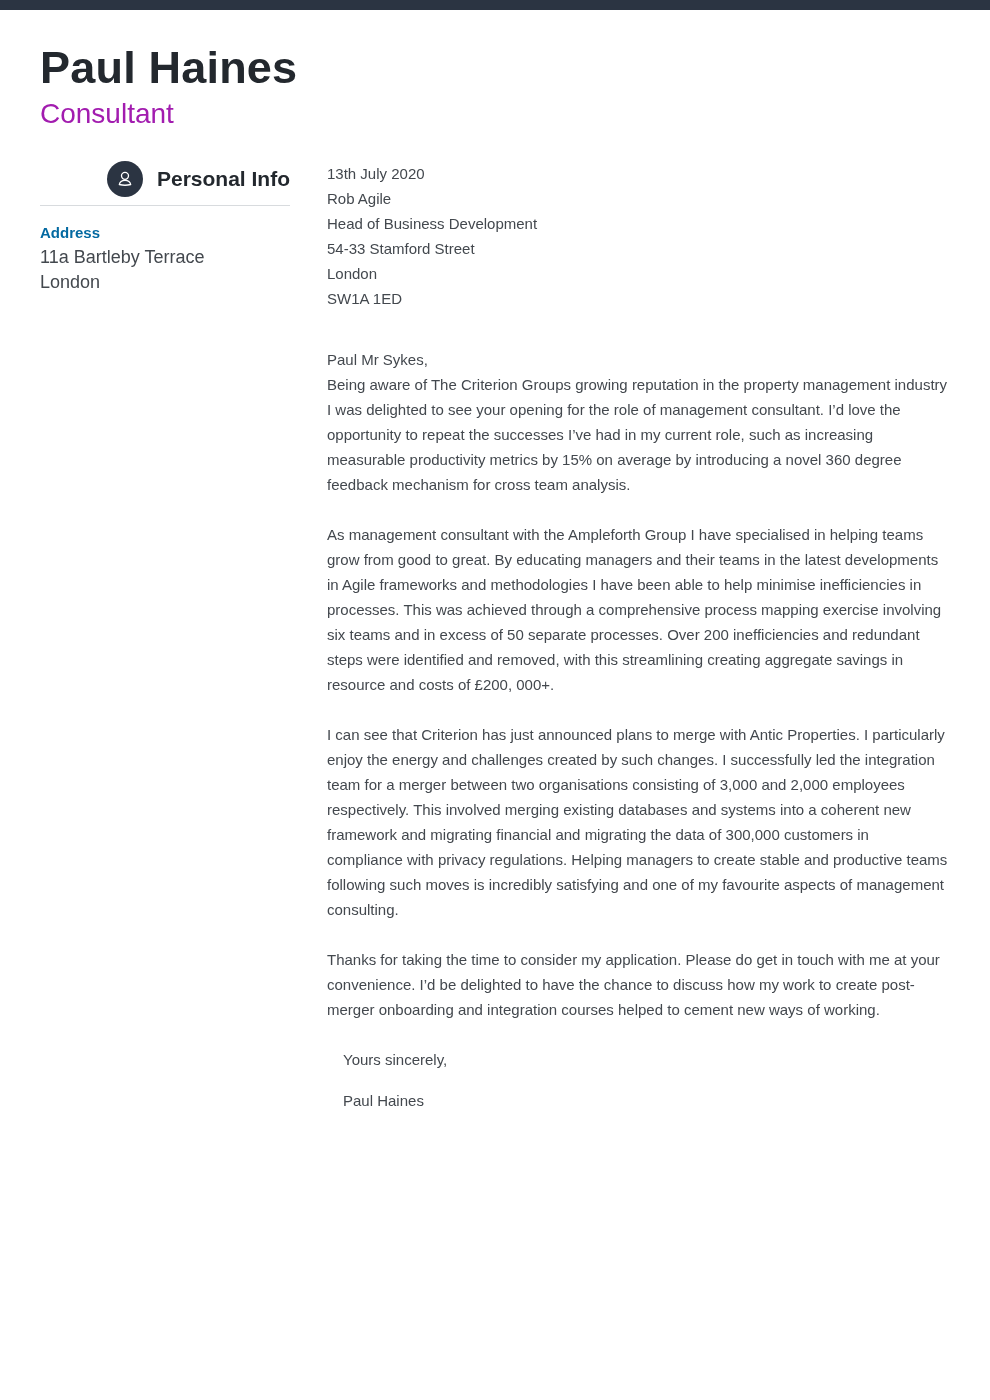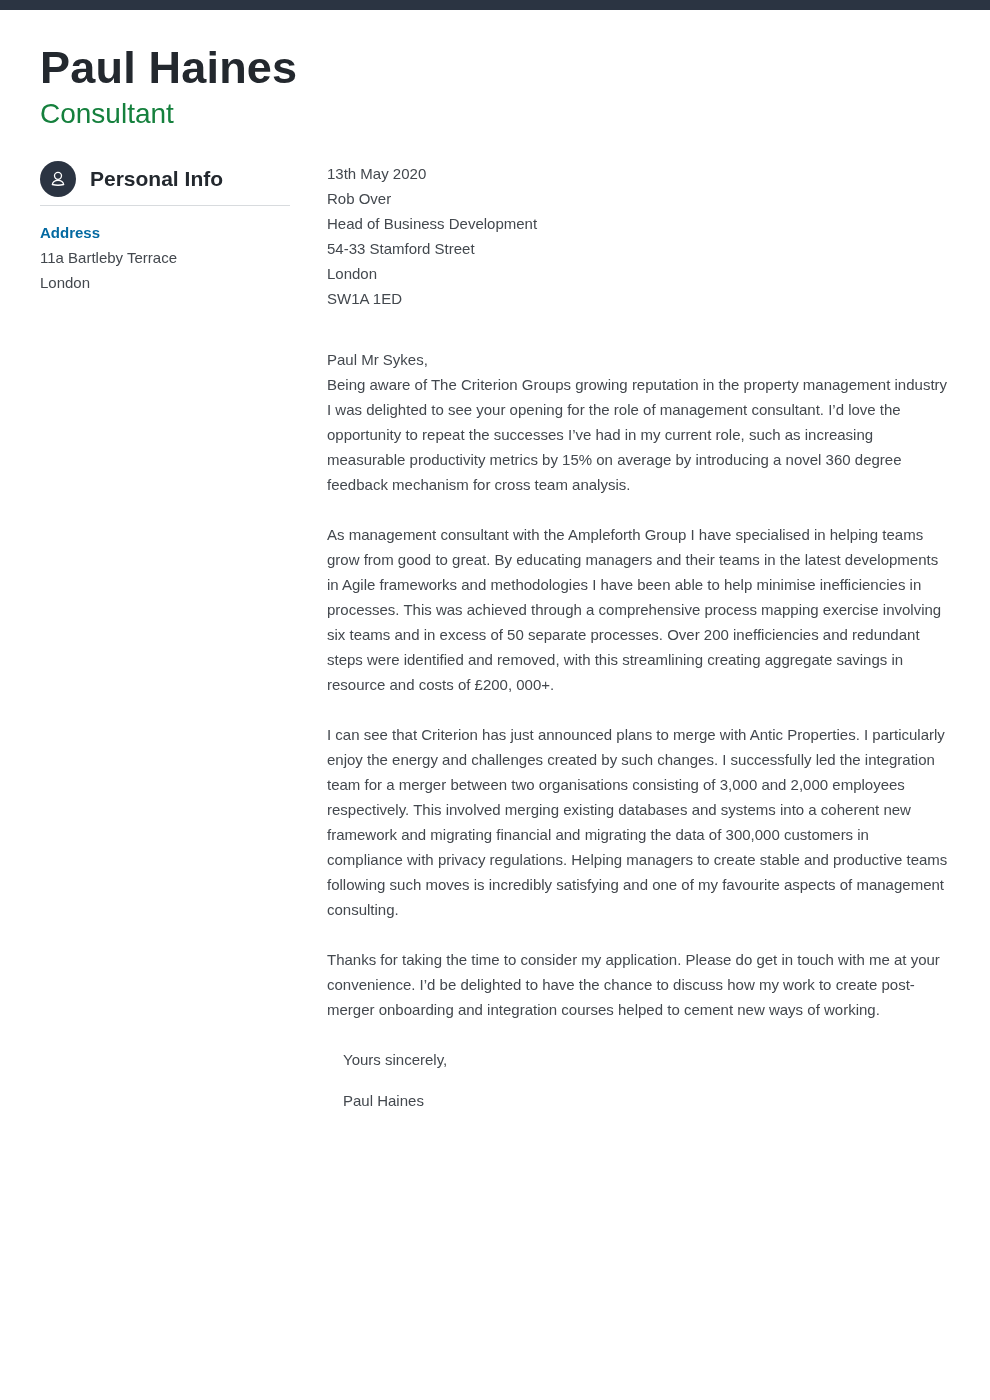--- a/index.html
+++ b/index.html
@@ -27,36 +27,37 @@
     font-size: 45px;
     line-height: 47px;
     font-weight: bold;
     color: #23282e;
     letter-spacing: 0.2px;
   }
   .job-title {
     font-size: 28px;
     line-height: 34px;
     margin-top: 6px;
-    color: #15803d;
+    color: #a21caf;
   }
 
   .columns {
     display: flex;
     margin: 30px 42px 0 40px;
     gap: 37px;
     align-items: flex-start;
   }
 
   
   .sidebar { width: 250px; flex: 0 0 250px; }
   .side-head {
     display: flex;
     align-items: center;
     gap: 14px;
+    justify-content: flex-end;
   }
   .icon-circle {
     width: 36px;
     height: 36px;
     border-radius: 50%;
     background: #2b3442;
     display: flex;
     align-items: center;
     justify-content: center;
     flex: 0 0 36px;
@@ -72,21 +73,21 @@
     margin: 8px 0 0 0;
   }
   .addr-label {
     margin-top: 14px;
     font-size: 15px;
     font-weight: bold;
     line-height: 25px;
     color: #0369a1;
   }
   .addr-line {
-    font-size: 15px;
+    font-size: 18px;
     line-height: 25px;
     color: #43484e;
   }
 
   
   .letter { flex: 1 1 auto; font-size: 15px; line-height: 25px; }
   .letter p { margin: 0; }
   .date-line { margin-bottom: 36px; }
   .recipient-block { margin-bottom: 36px; }
   .salutation { margin-bottom: 25px; }
@@ -115,24 +116,24 @@
       </span>
       <span class="side-title">Personal Info</span>
     </div>
     <hr class="side-rule">
     <div class="addr-label">Address</div>
     <div class="addr-line">11a Bartleby Terrace</div>
     <div class="addr-line">London</div>
   </div>
 
   <div class="letter">
-    <p class="date-line">13th May 2020</p>
+    <p class="date-line">13th July 2020</p>
 
     <div class="recipient-block">
-      <p>Rob Over</p>
+      <p>Rob Agile</p>
       <p>Head of Business Development</p>
       <p>54-33 Stamford Street</p>
       <p>London</p>
       <p>SW1A 1ED</p>
     </div>
 
     <p class="salutation">Paul Mr Sykes,</p>
 
     <p class="para">Being aware of The Criterion Groups growing reputation in the property management industry I was delighted to see your opening for the role of management consultant. I’d love the opportunity to repeat the successes I’ve had in my current role, such as increasing measurable productivity metrics by 15% on average by introducing a novel 360 degree feedback mechanism for cross team analysis.</p>
     <p class="para">As management consultant with the Ampleforth Group I have specialised in helping teams grow from good to great. By educating managers and their teams in the latest developments in Agile frameworks and methodologies I have been able to help minimise inefficiencies in processes. This was achieved through a comprehensive process mapping exercise involving six teams and in excess of 50 separate processes. Over 200 inefficiencies and redundant steps were identified and removed, with this streamlining creating aggregate savings in resource and costs of £200, 000+.</p>

